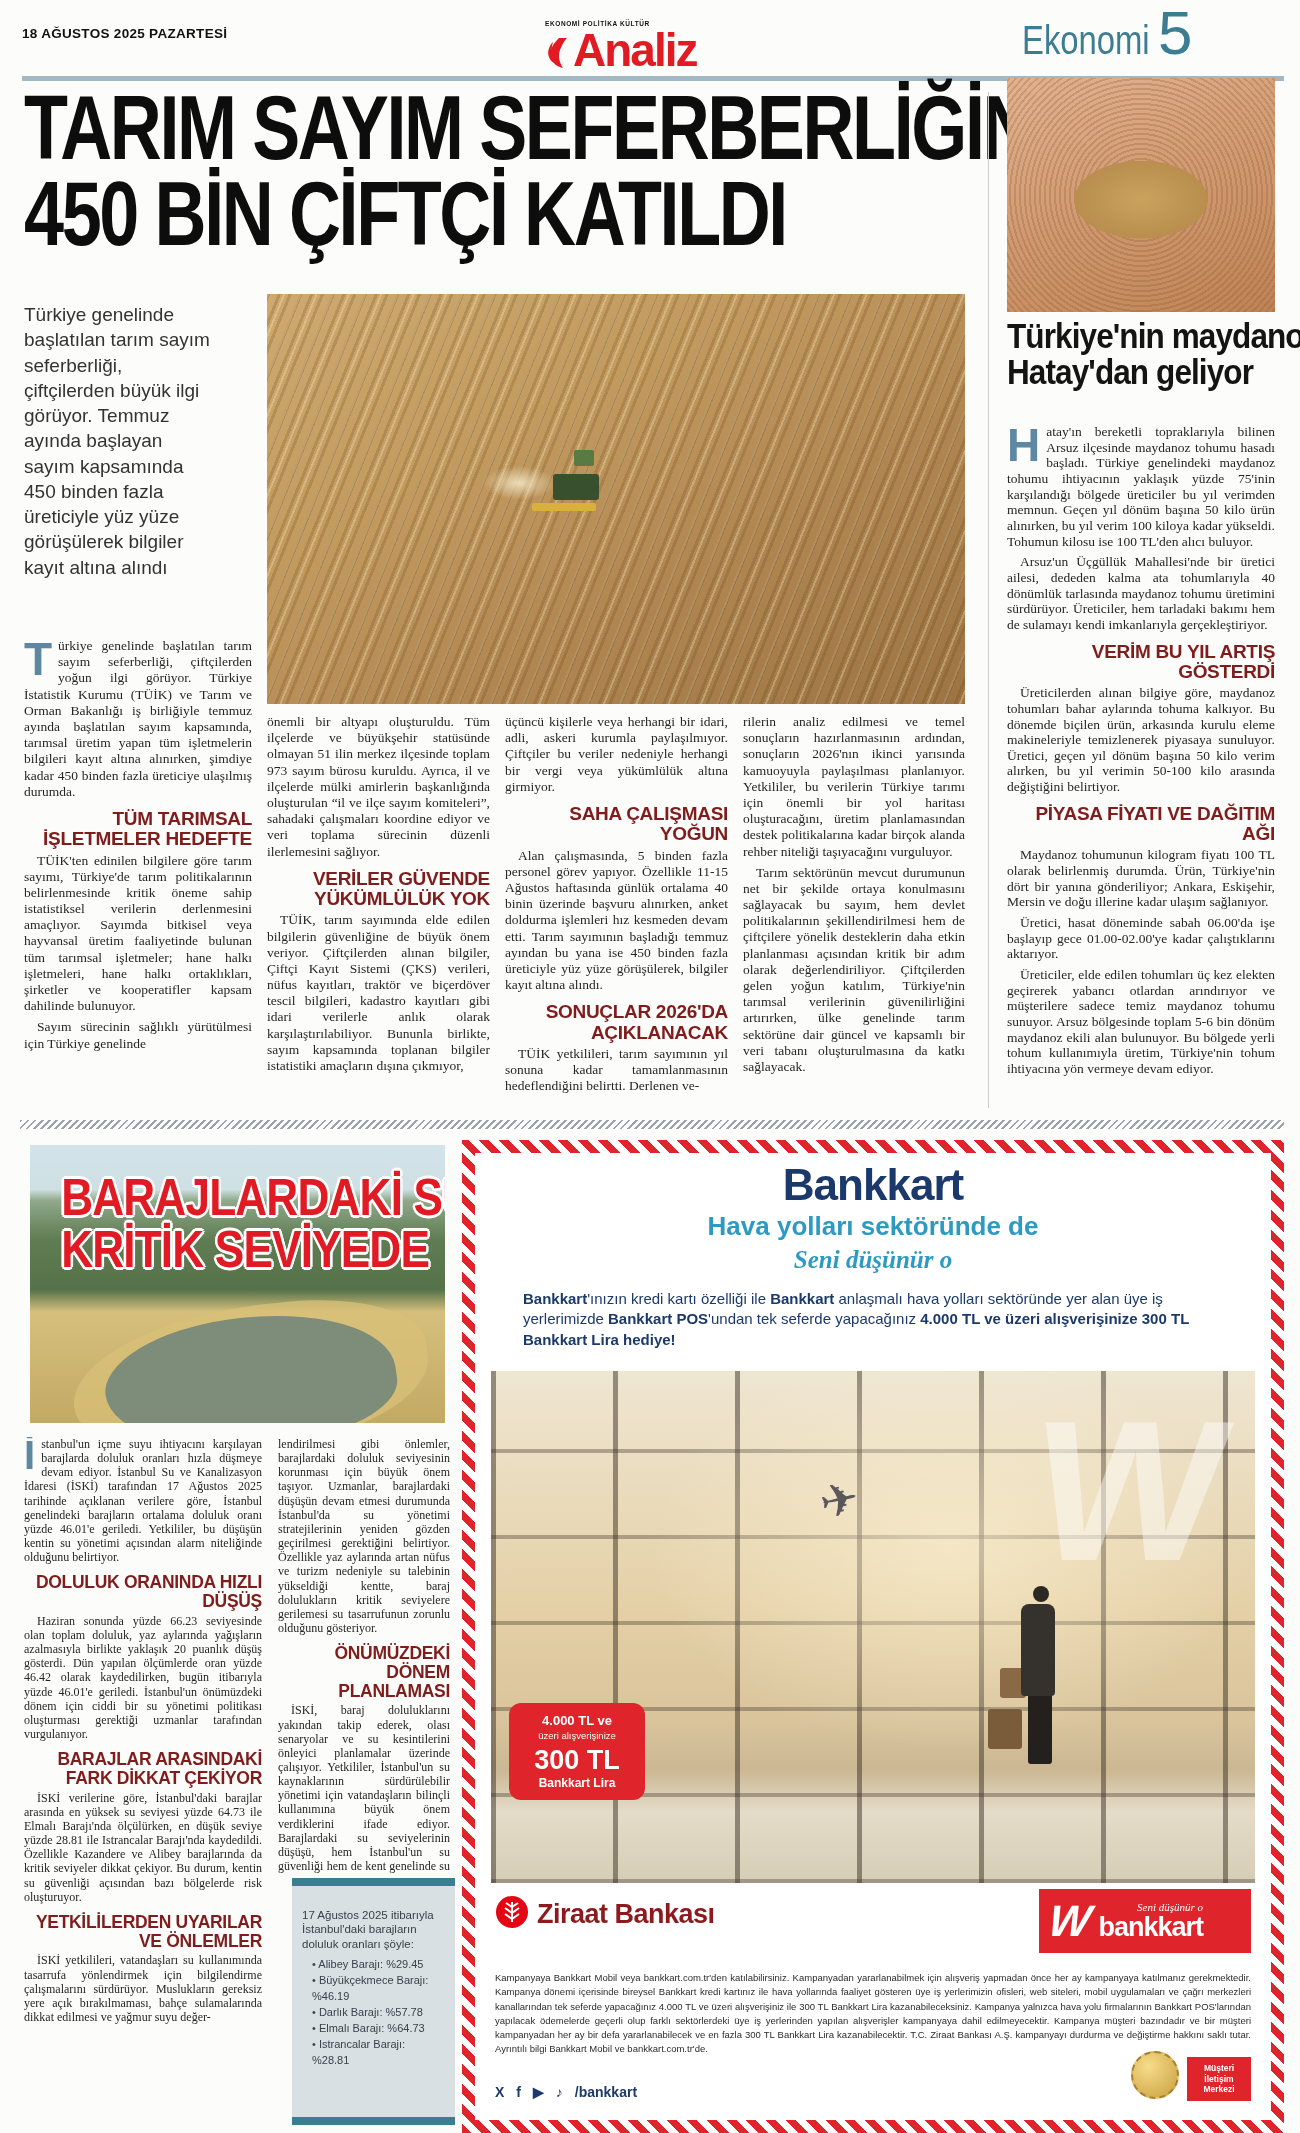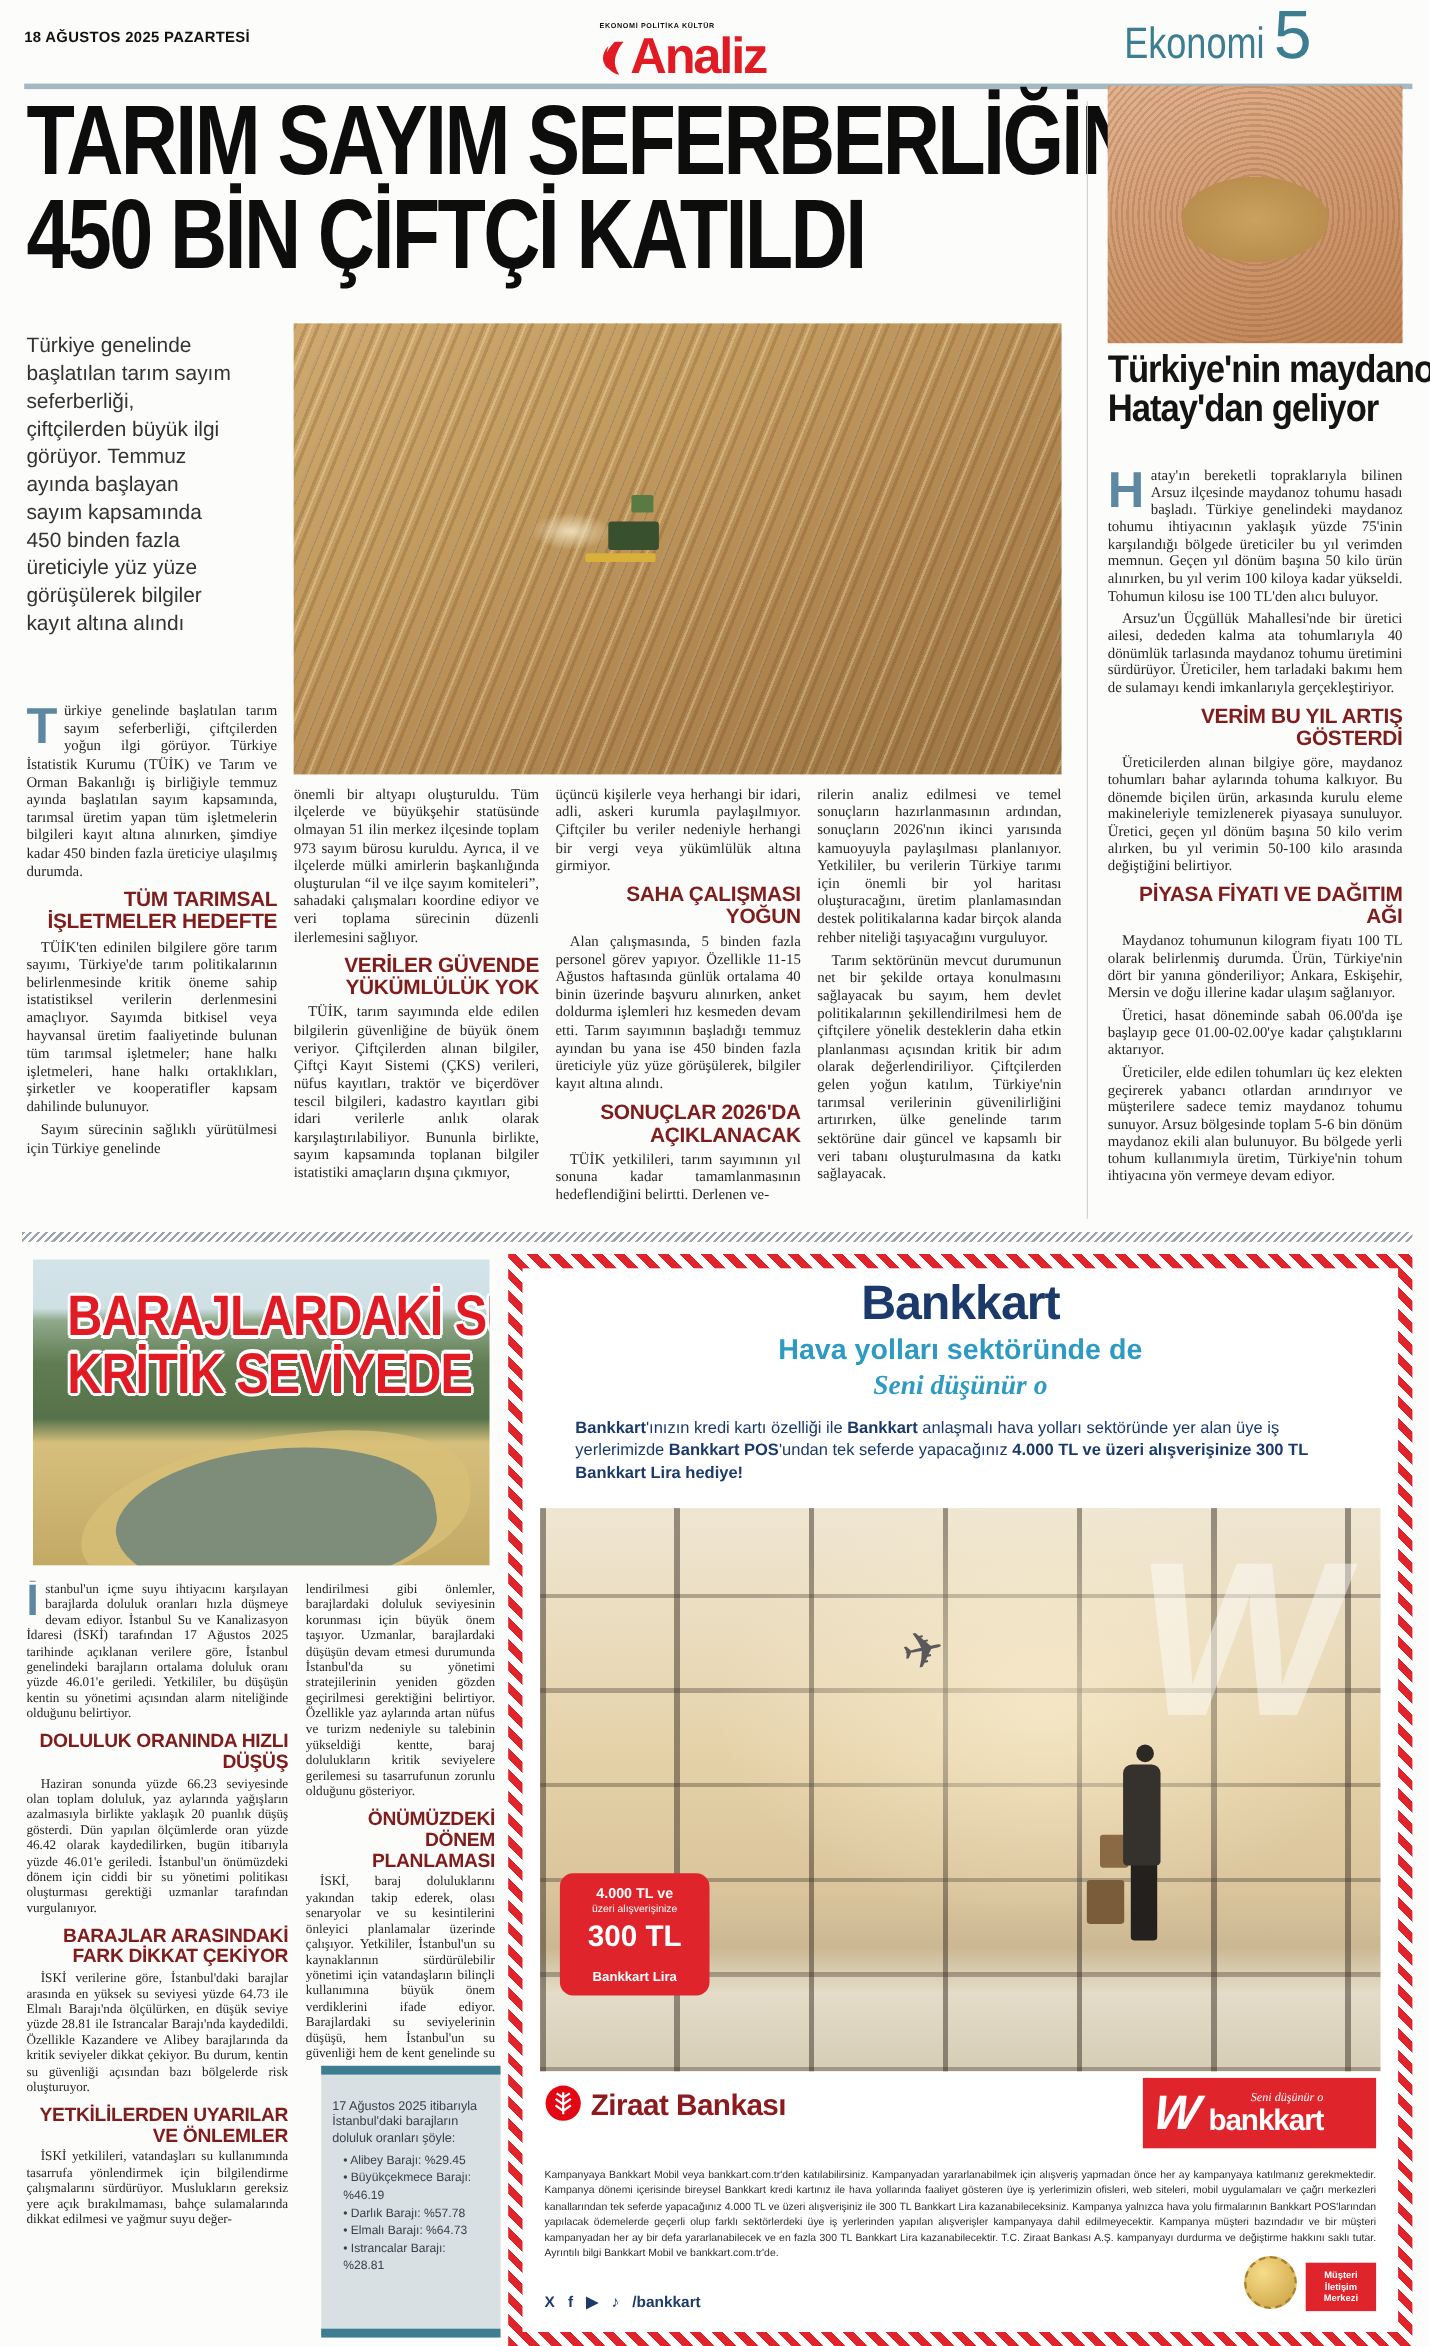--- a/index.html
+++ b/index.html
@@ -93,21 +93,21 @@
   .fig-head{position:absolute;right:27%;top:42%;width:16px;height:16px;border-radius:50%;background:#2c2925}
   .fig-body{position:absolute;right:26.2%;top:45.5%;width:34px;height:92px;border-radius:8px 8px 4px 4px;background:#35312c}
   .fig-legs{position:absolute;right:26.6%;top:63%;width:24px;height:70px;background:#23201d;border-radius:3px}
   .lug-1{position:absolute;right:30.5%;top:66%;width:34px;height:40px;background:#7a5c3a;border-radius:3px}
   .lug-2{position:absolute;right:30%;top:58%;width:26px;height:30px;background:#8a6a44;border-radius:3px}
   #ad-badge{position:absolute;left:18px;top:332px;width:116px;background:#e0242b;border-radius:12px;
     color:#fff;text-align:center;padding:10px 10px;font-family:"Liberation Sans",sans-serif}
   #badge-l1{font-size:13px;font-weight:700}
   #badge-l2{font-size:9.5px;margin-top:2px}
   #badge-amount{font-size:27px;font-weight:800;margin-top:4px}
-  #badge-l3{font-size:12px;font-weight:700;margin-top:14px}
+  #badge-l3{font-size:12px;font-weight:700;margin-top:0}
   #ad-bank-row{position:absolute;top:742px;left:20px;display:flex;align-items:center;gap:8px}
   #ziraat-name{font:700 27px/1 "Liberation Sans",sans-serif;color:#8c1a1e;letter-spacing:-.5px}
   #ad-panel{position:absolute;top:736px;right:20px;width:212px;height:64px;background:#e0242b;color:#fff;
     display:flex;align-items:center;gap:8px;padding:0 10px;box-sizing:border-box}
   #panel-w{font:800 italic 44px/1 "Liberation Sans",sans-serif;transform:skewX(-8deg)}
   #panel-script{font:italic 400 11px/1.1 "Liberation Serif",serif;text-align:right}
   #panel-brand{font:800 27px/1 "Liberation Sans",sans-serif;letter-spacing:-1px}
   #ad-fineprint{position:absolute;top:818px;left:20px;right:20px;
     font:400 9.5px/1.5 "Liberation Sans",sans-serif;color:#2c2c2c;text-align:justify}
   #ad-social{position:absolute;top:932px;left:20px;display:flex;align-items:center;gap:12px;

